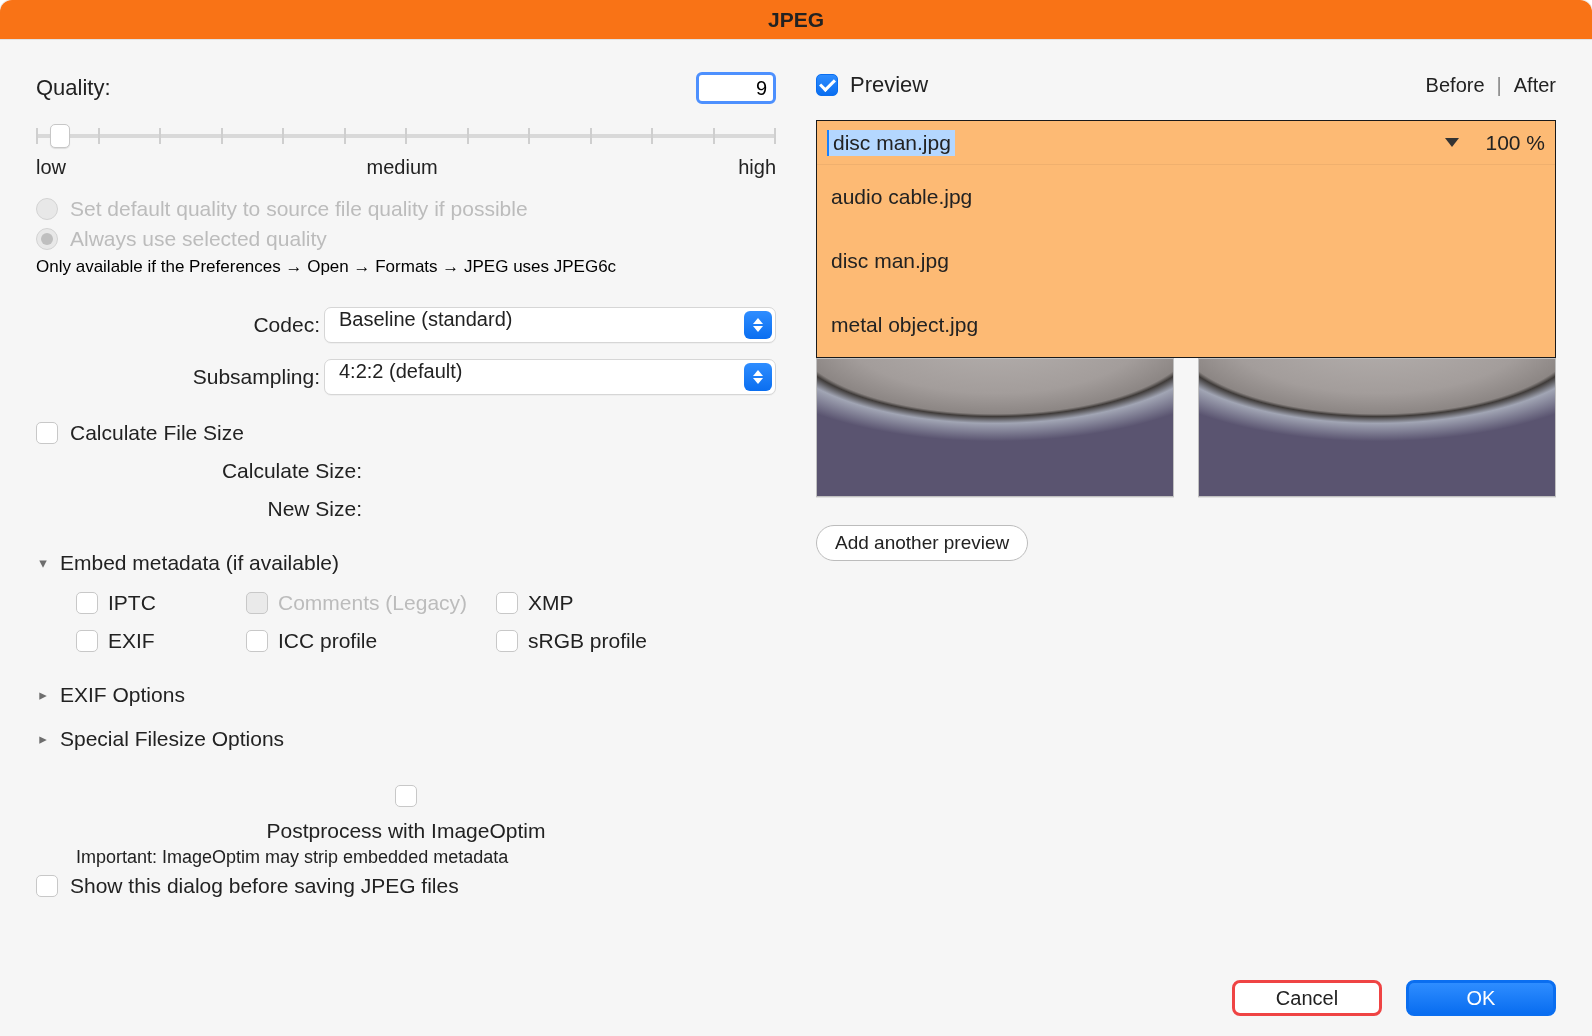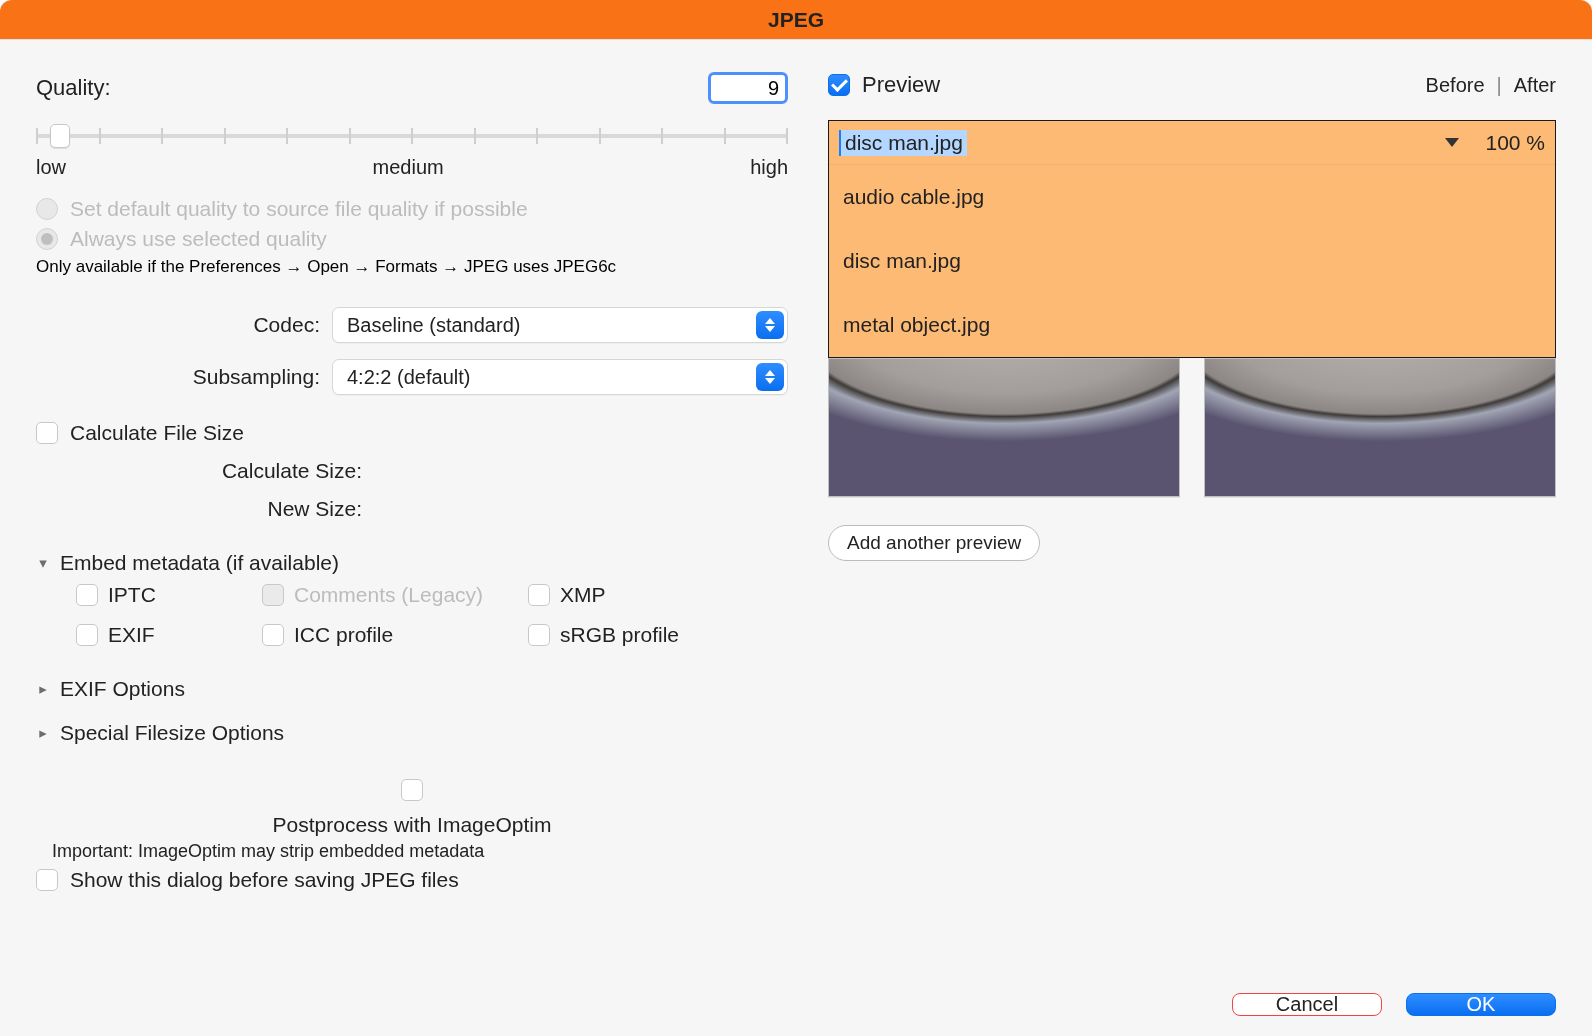--- a/index.html
+++ b/index.html
@@ -93,32 +93,32 @@
     flex-shrink:0;
   }
   .radio-dot.filled::after {
     content:""; display:block; width:12px;height:12px;border-radius:50%;
     background:#bfbfbf;
   }
   .hint { font-size:17px; color:#000000; margin-top:4px; }
 
   
   .field-row {
-    display:flex; align-items:center; gap:12px;
+    display:flex; align-items:center; gap:4px;
     margin-top: 30px;
   }
   .field-row .flabel {
     width: 284px; text-align:right; font-size:21px;
   }
   .mac-select {
     position:relative;
     flex:1; height:36px;
     background:#fff; border:1px solid #d6d6d6;
     border-radius:7px;
-    display:flex; align-items:center;
+    display:flex; 
     padding-left:14px; font-size:20px;
     box-shadow: 0 1px 0 rgba(0,0,0,0.03);
   }
   .mac-select .arrows {
     position:absolute; right:3px; top:3px; bottom:3px;
     width:28px; border-radius:6px;
     background: linear-gradient(#2e8dff,#0a6ef0);
     display:flex; flex-direction:column; align-items:center; justify-content:center;
     gap:2px;
   }
@@ -148,27 +148,27 @@
     transform: rotate(45deg); margin-top:-3px;
   }
   .size-row { display:flex; font-size:21px; margin-top:14px; }
   .size-row .slabel { width:332px; text-align:right; padding-right:6px; }
 
   .disclosure { display:flex; align-items:center; gap:10px; font-size:21px; margin-top:30px; }
   .disclo-arrow { width:14px; text-align:center; color:#6e6e6e; font-size:15px; }
 
   .meta-grid {
     display:grid; grid-template-columns: 170px 250px 260px;
-    row-gap:14px; margin-left:40px; margin-top:8px;gap:16px;
+    row-gap:14px; margin-left:40px; margin-top:16px;
   }
   .meta-item { display:flex; align-items:center; gap:10px; font-size:21px;}
   .meta-item.disabled { color:#bcbcbc; }
   .meta-item.disabled .chk { background:#eaeaea; }
 
-  .note { font-size:18px; margin-left:16px; margin-top:4px; }
+  .note { font-size:18px; margin-left:40px; margin-top:4px; }
 
   
   .preview-header {
     display:flex; align-items:center; gap:12px; font-size:22px;
   }
   .before-after {
     margin-left:auto; font-size:20px; display:flex; gap:12px; align-items:center; font-weight:500;
   }
   .before-after .sep { color:#888; }
   .dropdown-box {
@@ -216,23 +216,23 @@
     padding: 6px 18px;
     font-size:19px;
     display:inline-block;
   }
 
   .footer {
     position:absolute; right:36px; bottom:20px;
     display:flex; gap:24px;
   }
   .btn {
-    width:150px; height:23px; border-radius:8px;
+    width:150px; height:36px; border-radius:8px;
     font-size:20px; display:flex; align-items:center; justify-content:center;
-    border:1px solid #ef4444; background:#fff;
+    border:3px solid #ef4444; background:#fff;
   }
   .btn.primary {
     background: linear-gradient(#2e8dff,#0a6ef0);
     border-color:#0a6ef0; color:#fff; font-weight:500;
   }
 </style>
 </head>
 <body>
 
 <div class="dialog">

